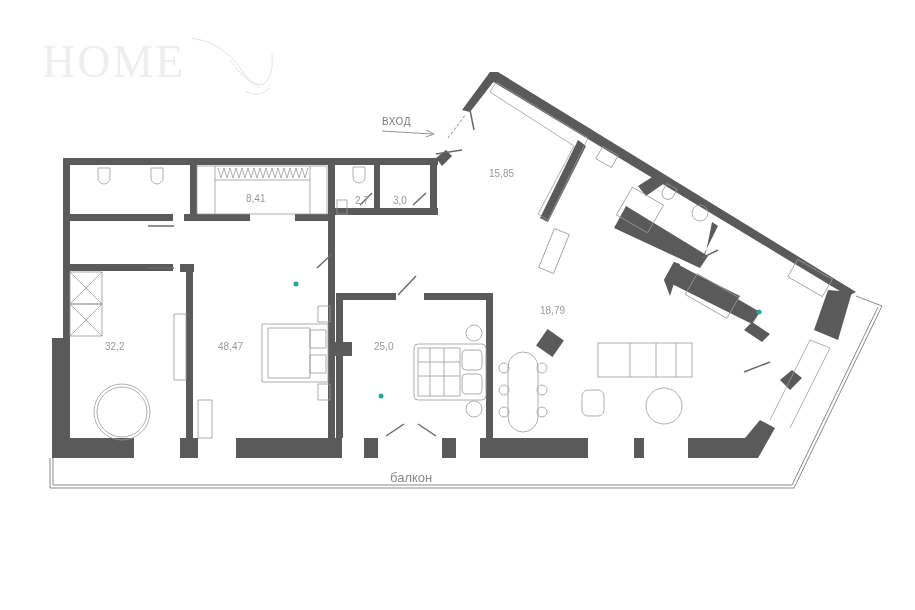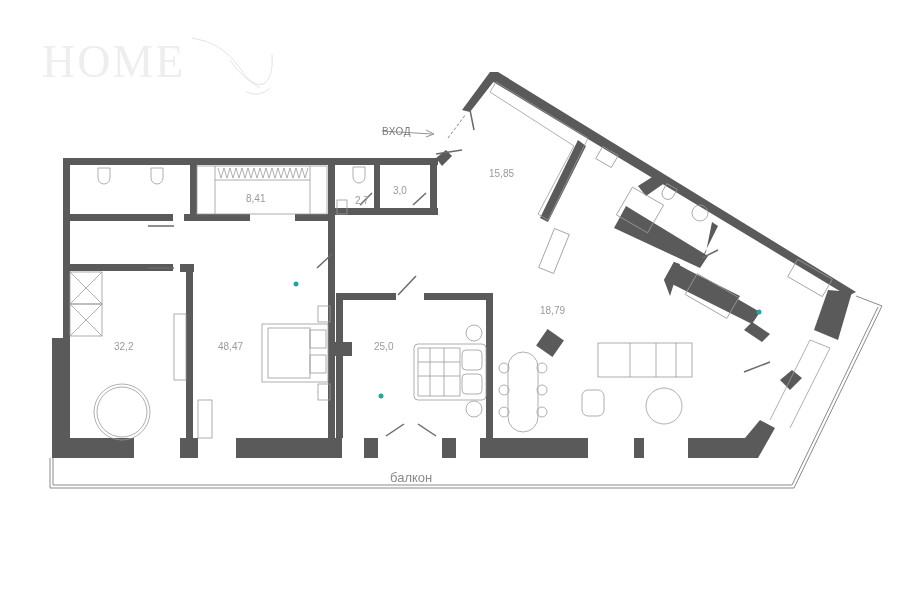--- a/index.html
+++ b/index.html
@@ -2,21 +2,21 @@
 <html><head>
   <meta charset="utf-8">
   <style>
     html, body { margin: 0; padding: 0; background: #ffffff; }
     body { width: 915px; height: 610px; position: relative; overflow: hidden; font-family: "Liberation Sans", sans-serif; }
     #plan { position: absolute; left: 0; top: 0; width: 915px; height: 610px; }
     .logo { position: absolute; left: 42px; top: 40px; color: #eeeeee; font-family: "Liberation Serif", serif; letter-spacing: 2px; line-height: 44px; font-size: 46px; user-select: none; }
     .logo .l1 { display: block; }
     .logo .l2 { display: block; padding-left: 34px; }
     .room-label { position: absolute; font-size: 10px; color: #9a9a9a; font-family: "Liberation Sans", sans-serif; }
-    .entry-label { position: absolute; left: 382px; top: 116px; font-size: 10px; color: #7a7a7a; letter-spacing: 0.5px; margin-top: 10px; }
+    .entry-label { position: absolute; left: 382px; top: 116px; font-size: 10px; color: #7a7a7a; letter-spacing: 0.5px; }
     .balcony-label { position: absolute; left: 390px; top: 470px; font-size: 13px; color: #8a8a8a; }
   </style>
 </head>
 <body>
 
 <svg id="plan" viewBox="0 0 915 610" xmlns="http://www.w3.org/2000/svg">
 
   <g fill="none" stroke="#8a8a8a" stroke-width="1">
     <polyline points="50,458 50,488 794,488 882,306 856,296"></polyline>
     <polyline points="53,458 53,485 792,485 878,307"></polyline>
@@ -182,19 +182,19 @@
 
 <div class="logo">
   <span class="l1">HOME</span>
 </div>
 
 <div class="entry-label">ВХОД</div>
 
 <div class="room-label" style="left:489px;top:168px">15,85</div>
 <div class="room-label" style="left:246px;top:193px">8,41</div>
 <div class="room-label" style="left:355px;top:195px">2,7</div>
-<div class="room-label" style="left:393px;top:185px">3,0</div>
+<div class="room-label" style="left:393px;top:195px">3,0</div>
 <div class="room-label" style="left:540px;top:305px">18,79</div>
-<div class="room-label" style="left:114px;top:341px">32,2</div>
+<div class="room-label" style="left:105px;top:341px">32,2</div>
 <div class="room-label" style="left:218px;top:341px">48,47</div>
 <div class="room-label" style="left:374px;top:341px">25,0</div>
 
 <div class="balcony-label">балкон</div>
 
 </body></html>

